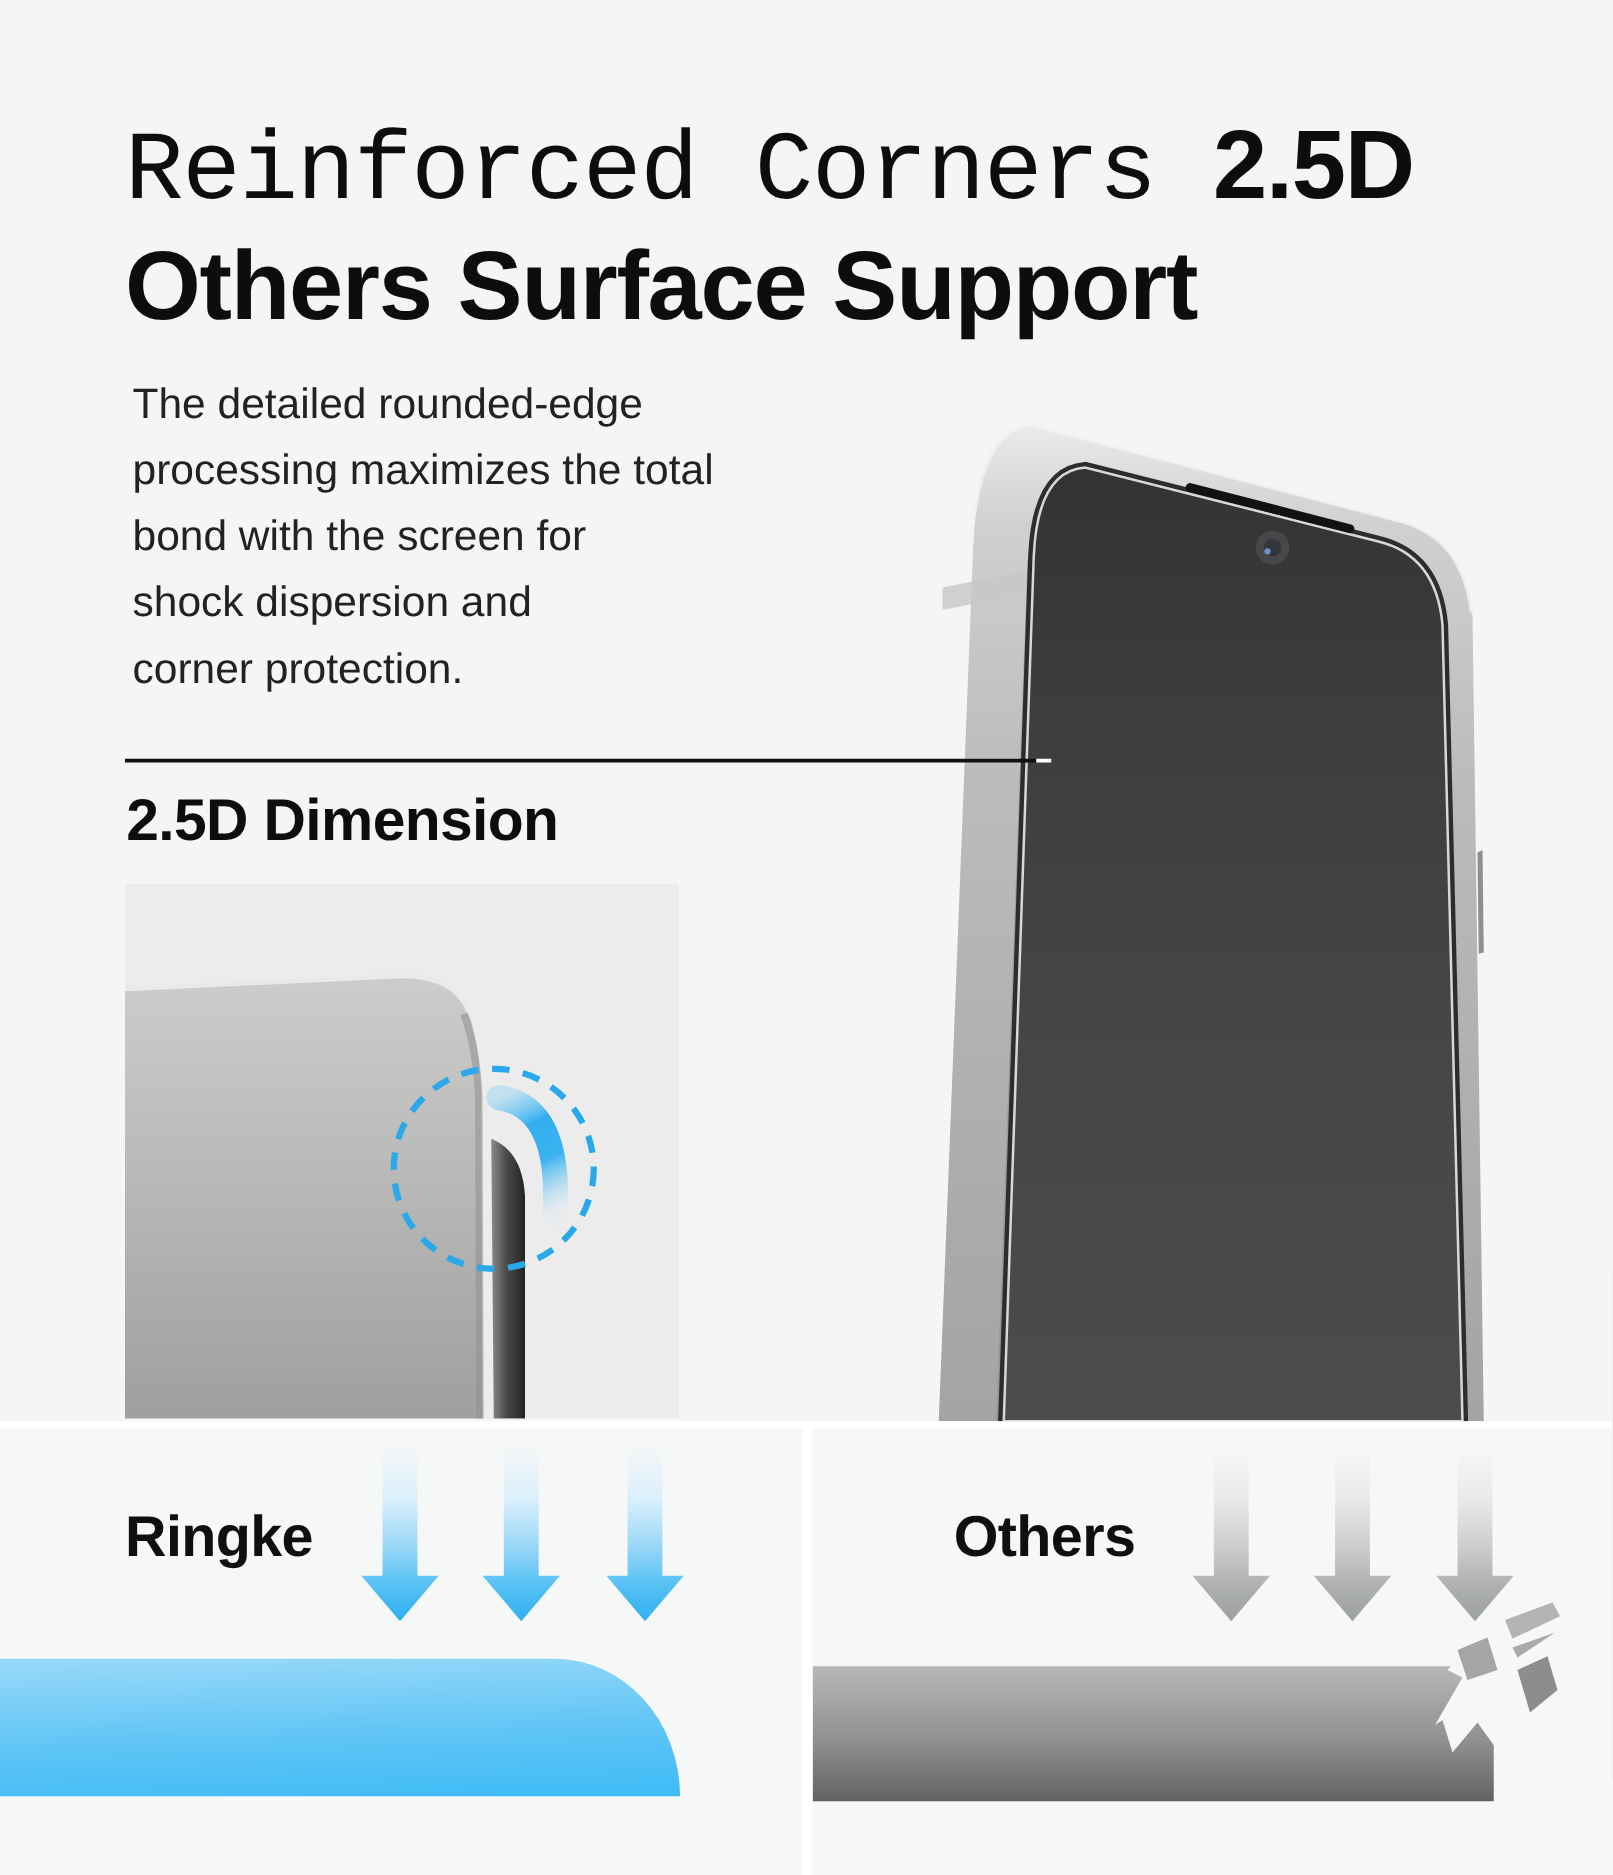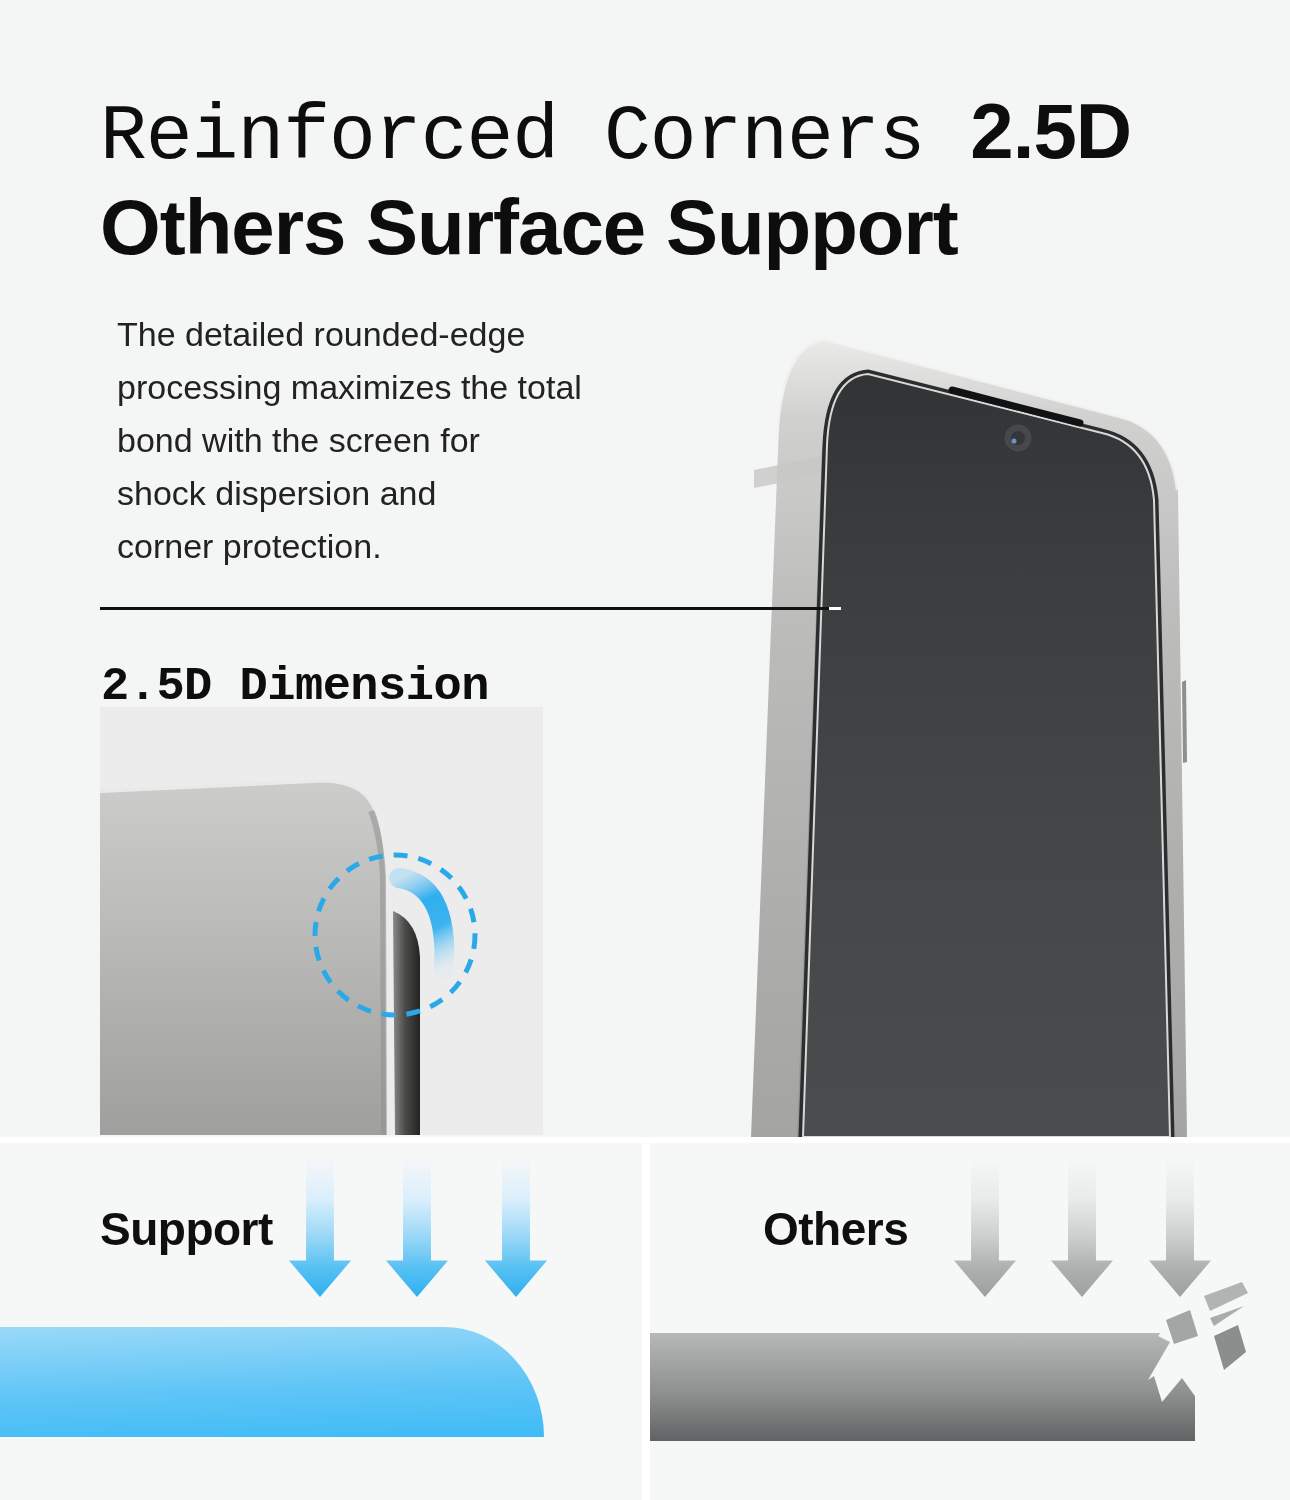--- a/index.html
+++ b/index.html
@@ -5,27 +5,27 @@
   html,body{margin:0;padding:0;background:#e9eaea;}
   .page{
     position:relative;width:1290px;height:1500px;overflow:hidden;
     background:#f4f5f5;font-family:"Liberation Sans",sans-serif;color:#101010;
   }
   
   .title{position:absolute;left:100px;top:86px;margin:0;font-size:78px;line-height:90px;letter-spacing:-1px;color:#0d0d0d;}
   .title .w-reg{font-weight:400;font-family:Liberation Mono, monospace;}
   .title .w-bold{font-weight:700;}
   .desc{
-    position:absolute;left:101px;top:292px;margin:16px;
+    position:absolute;left:101px;top:292px;margin:5px;
     font-size:34px;line-height:53px;color:#222;white-space:pre-line;font-weight:400;
   }
   
   .divider{position:absolute;left:100px;top:607px;width:729px;height:3px;background:#111;z-index:6;}
   .divider-tick{position:absolute;left:829px;top:607px;width:12px;height:3px;background:#ffffff;z-index:6;}
-  .dim-heading{position:absolute;left:101px;top:660px;margin:0;font-size:47px;font-weight:700;letter-spacing:-0.5px;color:#0d0d0d;font-family:Liberation Mono, monospace;}
+  .dim-heading{position:absolute;left:101px;top:628px;margin:0;font-size:47px;font-weight:700;letter-spacing:-0.5px;color:#0d0d0d;}
   
   .dim-panel{position:absolute;left:100px;top:707px;width:443px;height:428px;background:#edecec;overflow:hidden;}
   
   .phone-svg{position:absolute;left:730px;top:330px;z-index:5;}
   
   .hsep{position:absolute;left:0;top:1137px;width:1290px;height:6px;background:#ffffff;z-index:8;}
   .vsep{position:absolute;left:642px;top:1143px;width:8px;height:357px;background:#ffffff;z-index:8;}
   .panel{position:absolute;top:1143px;height:357px;background:#f6f7f7;overflow:hidden;z-index:7;}
   .panel-left{left:0;width:642px;}
   .panel-right{left:650px;width:640px;}
@@ -141,21 +141,21 @@
       <path d="M299,171 Q349,178 344,263" fill="none" stroke="url(#arcGrad)" stroke-width="20" stroke-linecap="round"></path>
 
       <circle cx="295" cy="228" r="80" fill="none" stroke="#2aa9ea" stroke-width="5" stroke-dasharray="14 11"></circle>
     </svg>
   </div>
 
   <div class="hsep"></div>
   <div class="vsep"></div>
 
   <section class="panel panel-left">
-    <div class="plabel">Support</div>
+    <div class="plabel">Ringke</div>
     <div class="arrow blue a1L"></div>
     <div class="arrow blue a2L"></div>
     <div class="arrow blue a3L"></div>
     <div class="slab blue-slab"></div>
   </section>
 
   <section class="panel panel-right">
     <div class="plabel">Others</div>
     <div class="arrow grey a1R"></div>
     <div class="arrow grey a2R"></div>

